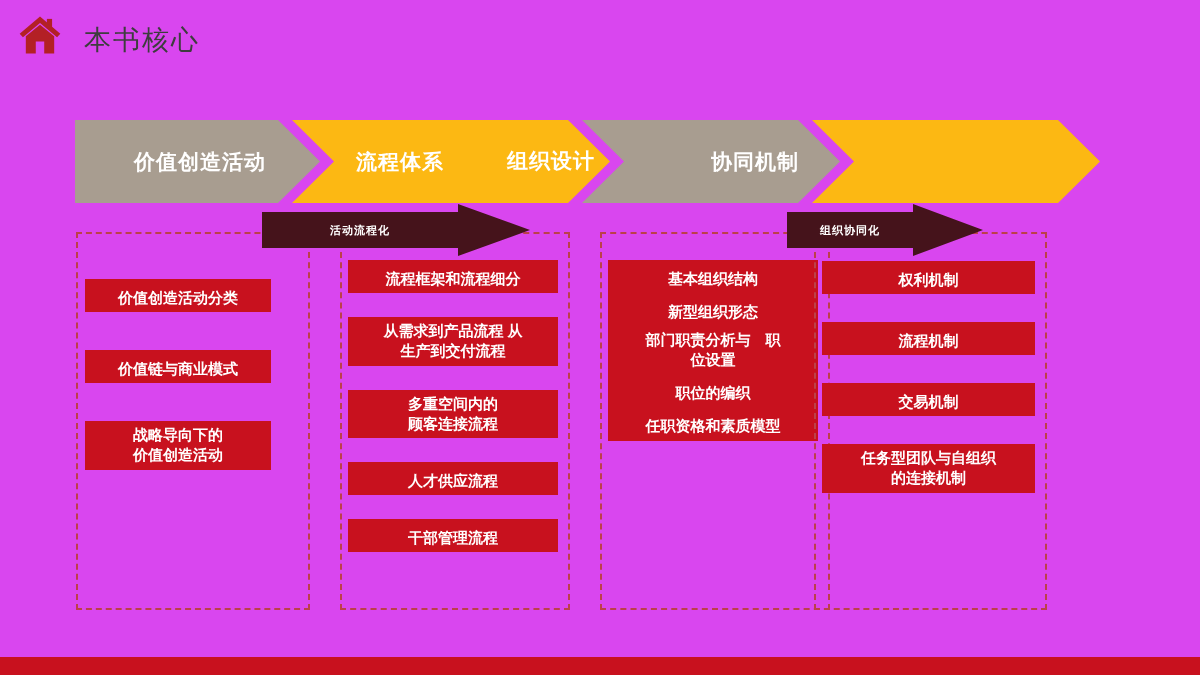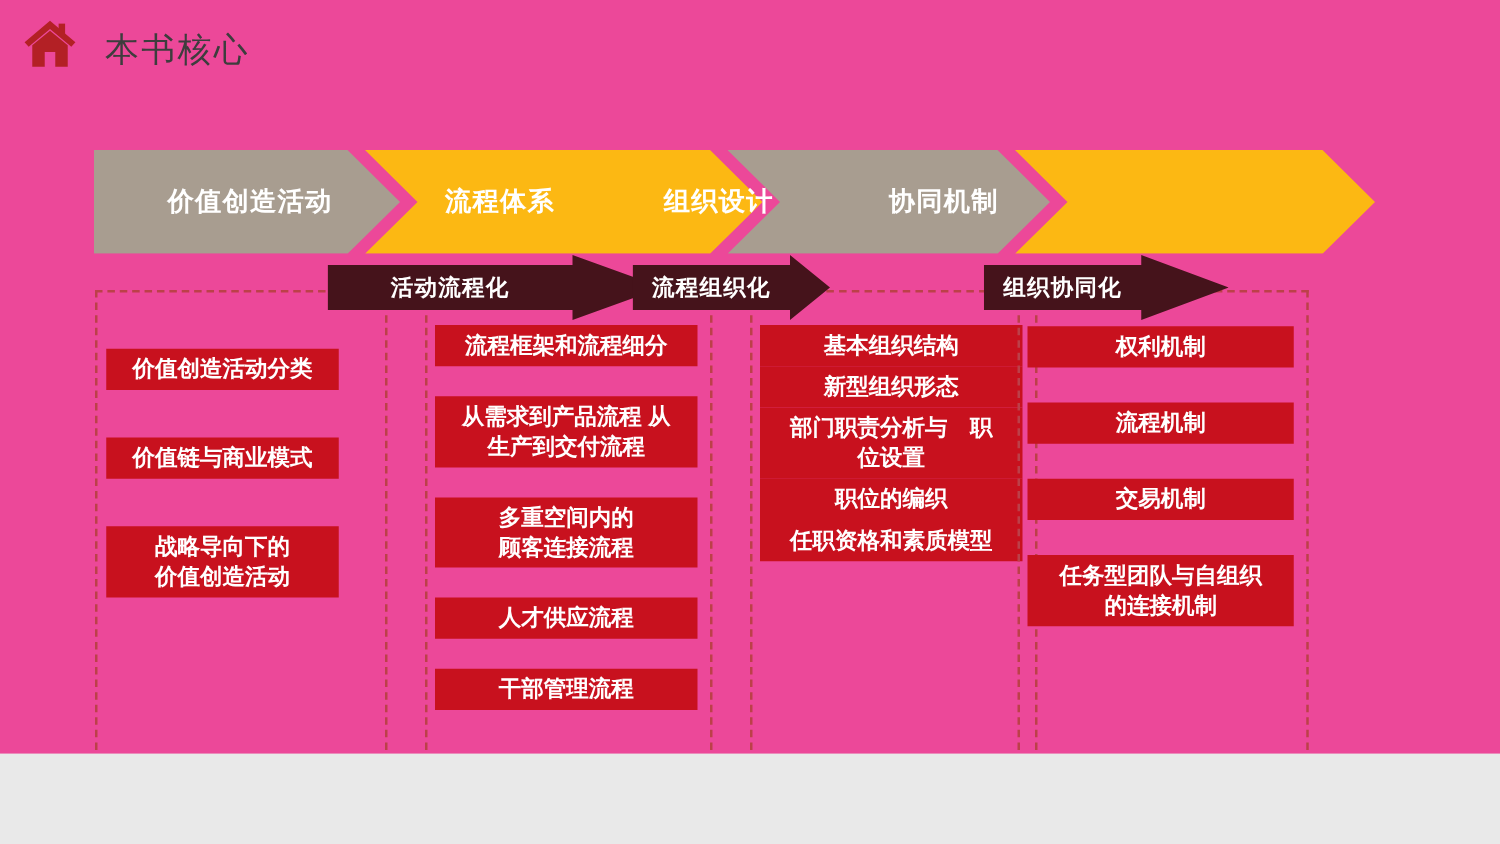--- a/index.html
+++ b/index.html
@@ -1,18 +1,18 @@
 <!DOCTYPE html>
 <html><head>
 <meta charset="utf-8">
 <style>
   html,body { margin:0; padding:0; background:#e9e9e9; }
   * { box-sizing:border-box; }
   .slide {
-    position:relative; width:1200px; height:603px; background:#ec4899;
+    position:relative; width:1200px; height:675px; background:#d946ef;
     overflow:hidden; font-family:"Liberation Sans","DejaVu Sans",sans-serif;
   }
 
   
   .header { position:absolute; left:0; top:0; width:100%; height:80px; }
   .home-icon { position:absolute; left:17px; top:12px; width:46px; height:46px; }
   .home-icon svg { width:100%; height:100%; }
   .title {
     position:absolute; left:84px; top:22px; margin:0;
     font-family:"Liberation Serif","DejaVu Serif",serif;
@@ -27,28 +27,28 @@
   .ch1 { left:75px;  width:245px; }
   .ch2 { left:292px; width:318px; }
   .ch3 { left:582px; width:258px; }
   .ch4 { left:812px; width:288px; }
   .flow-label {
     position:absolute; top:0; height:83px; line-height:83px; text-align:center;
     color:#ffffff; font-size:21px; font-weight:bold; letter-spacing:1px; z-index:3;
   }
   .fl1 { left:110px; width:180px; }
   .fl2 { left:315px; width:170px; }
-  .fl3 { left:490px; width:170px;font-family:Liberation Serif, serif; }
+  .fl3 { left:466px; width:170px;font-family:Liberation Serif, serif; }
   .fl4 { left:670px; width:170px; }
 
   
   .parrow {
     position:absolute; top:204px; height:52px; background:#45131B; z-index:5;
     display:flex; align-items:center; justify-content:center;
-    color:#ffffff; font-size:18px; font-weight:bold; letter-spacing:1px;
+    color:#ffffff; font-size:11px; font-weight:bold; letter-spacing:1px;
   }
   .pa1 { left:262px; width:268px; padding-right:72px;
          clip-path: polygon(0 8px, calc(100% - 72px) 8px, calc(100% - 72px) 0, 100% 50%, calc(100% - 72px) 100%, calc(100% - 72px) calc(100% - 8px), 0 calc(100% - 8px)); }
   .pa2 { left:506px; width:158px; padding-right:32px;
          clip-path: polygon(0 8px, calc(100% - 32px) 8px, calc(100% - 32px) 0, 100% 50%, calc(100% - 32px) 100%, calc(100% - 32px) calc(100% - 8px), 0 calc(100% - 8px)); }
   .pa3 { left:787px; width:196px; padding-right:70px;
          clip-path: polygon(0 8px, calc(100% - 70px) 8px, calc(100% - 70px) 0, 100% 50%, calc(100% - 70px) 100%, calc(100% - 70px) calc(100% - 8px), 0 calc(100% - 8px)); }
 
   
   .column {
@@ -56,22 +56,22 @@
     border:2px dashed #BC4049; display:flex; flex-direction:column; z-index:2;
   }
   .col1 { left:76px;  width:234px; padding-top:45px; row-gap:38px; }
   .col2 { left:340px; width:230px; padding-top:26px; row-gap:24px; }
   .col3 { left:600px; width:230px; padding-top:26px; }
   .col4 { left:814px; width:233px; padding-top:27px; row-gap:28px; }
 
   .red-box {
     background:#C8111E; color:#ffffff; margin:0 10px 0 6px;
     min-height:33px; padding:4px 2px;
-    display:flex; align-items:flex-start; justify-content:center;
-    font-size:18px; font-weight:bold; text-align:center;
+    display:flex; align-items:flex-end; justify-content:center;
+    font-size:15px; font-weight:bold; text-align:center;
     white-space:pre-line; line-height:1.35; flex-shrink:0;
   }
   .col1 .red-box { margin:0 37px 0 7px; }
 
   
   .footer-bar { position:absolute; left:0; top:657px; width:1200px; height:18px; background:#C8111E; }
 </style>
 </head>
 <body>
 
@@ -94,23 +94,20 @@
     <div class="chevron chev-notch ch3" style="background-color: rgb(168, 157, 144);"></div>
     <div class="chevron chev-notch ch4" style="background-color: rgb(252, 184, 19);"></div>
     <div class="flow-label fl1">价值创造活动</div>
     <div class="flow-label fl2">流程体系</div>
     <div class="flow-label fl3">组织设计</div>
     <div class="flow-label fl4">协同机制</div>
   </div>
 
   <div class="parrow pa1">
     <span>活动流程化</span>
-  </div>
-  <div class="parrow pa2">
-    <span>流程组织化</span>
   </div>
   <div class="parrow pa3">
     <span>组织协同化</span>
   </div>
 
   <div class="column col1">
   <div class="red-box">
     <span>价值创造活动分类</span>
   </div>
 

